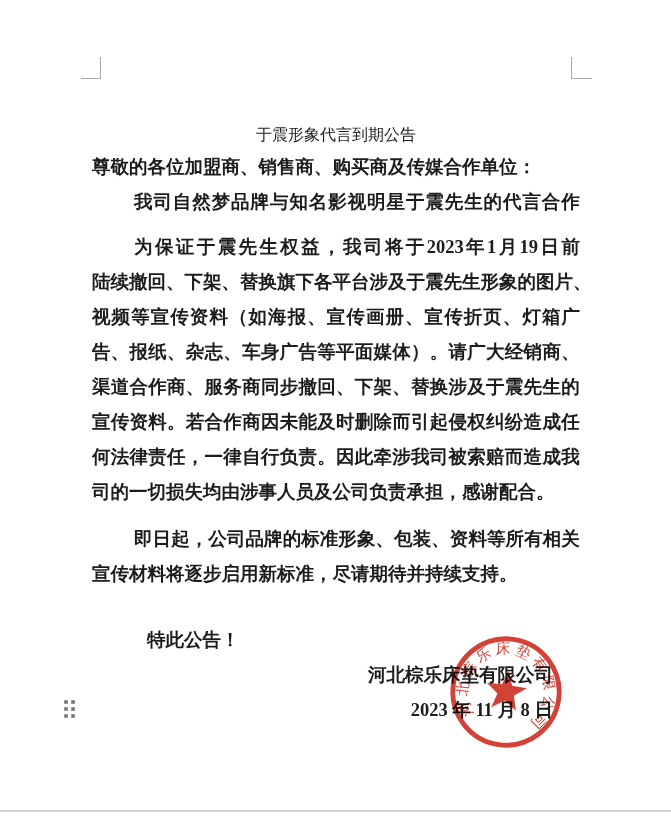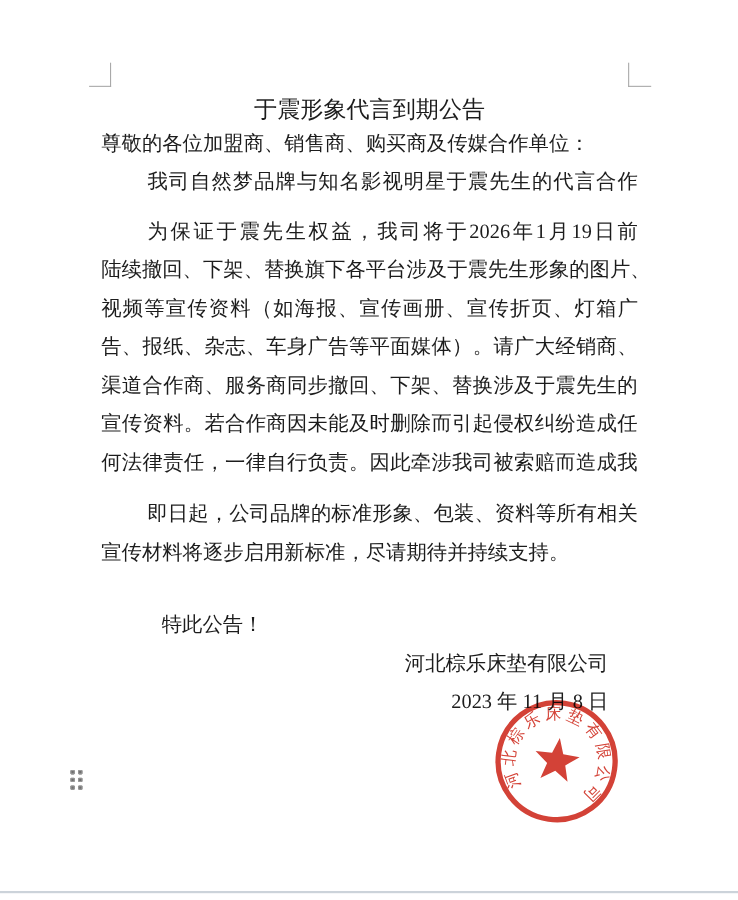--- a/index.html
+++ b/index.html
@@ -27,31 +27,33 @@
     left: 571px; top: 57px; width: 20px; height: 21px;
     border-left: 1px solid #a9a9a9;
     border-bottom: 1px solid #a9a9a9;
   }
   .doc {
     position: absolute;
     left: 92px; top: 84px;
     width: 488px;
   }
   .title {
-    font-size: 21px;
+    font-size: 16px;
     line-height: 30px;
     text-align: center;
     white-space: nowrap;
     letter-spacing: 0px;
+    margin-top: 36px;
   }
   .line {
     font-size: 18.5px;
     line-height: 35px;
     height: 35px;
     overflow: hidden;
+    font-weight: bold;
   }
   .plain { text-align: left; white-space: nowrap; }
   .spread { display: flex; justify-content: space-between; align-items: baseline; }
   .indent { padding-left: 42px; }
   .mt10 { margin-top: 10px; }
   .mt12 { margin-top: 12px; }
   .closing { margin-top: 31px; padding-left: 8px; margin-left: 47px; }
   .sign { text-align: right; padding-right: 27px; white-space: nowrap; }
   
   .seal {
@@ -131,21 +133,21 @@
         <span>震</span>
         <span>先</span>
         <span>生</span>
         <span>权</span>
         <span>益</span>
         <span>，</span>
         <span>我</span>
         <span>司</span>
         <span>将</span>
         <span>于</span>
-        <span>2026</span>
+        <span>2023</span>
         <span>年</span>
         <span>1</span>
         <span>月</span>
         <span>19</span>
         <span>日</span>
         <span>前</span>
       </div>
     <div class="line spread">
         <span>陆</span>
         <span>续</span>
@@ -307,20 +309,21 @@
         <span>我</span>
         <span>司</span>
         <span>被</span>
         <span>索</span>
         <span>赔</span>
         <span>而</span>
         <span>造</span>
         <span>成</span>
         <span>我</span>
       </div>
+    <div class="line plain">司的一切损失均由涉事人员及公司负责承担，感谢配合。</div>
     <div class="line spread indent mt12">
         <span>即</span>
         <span>日</span>
         <span>起</span>
         <span>，</span>
         <span>公</span>
         <span>司</span>
         <span>品</span>
         <span>牌</span>
         <span>的</span>

